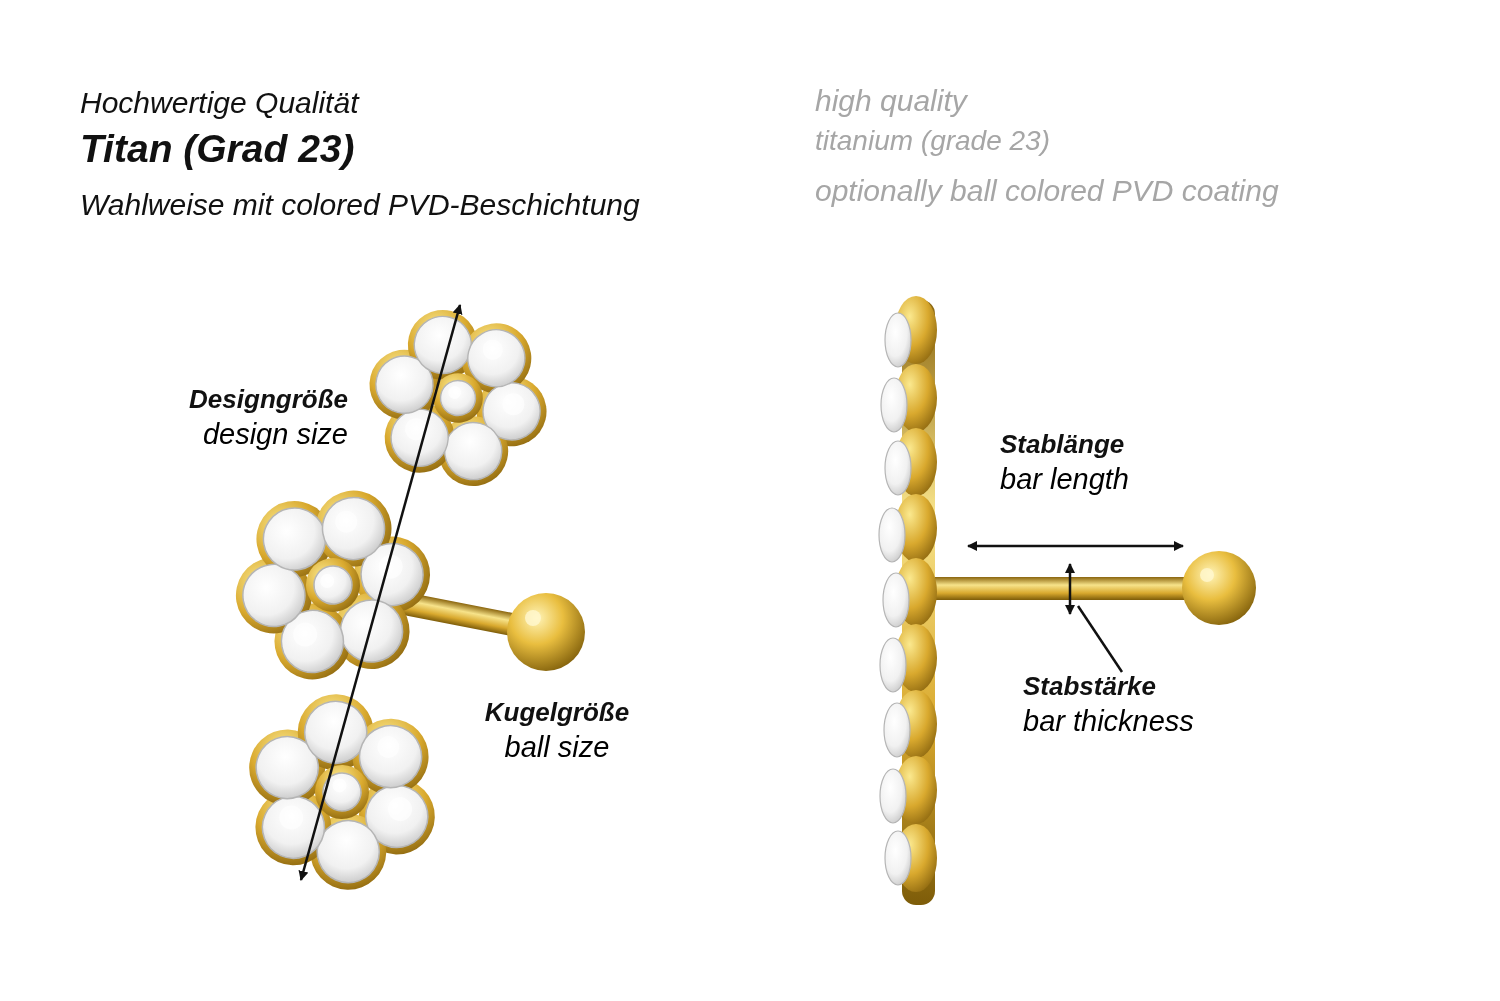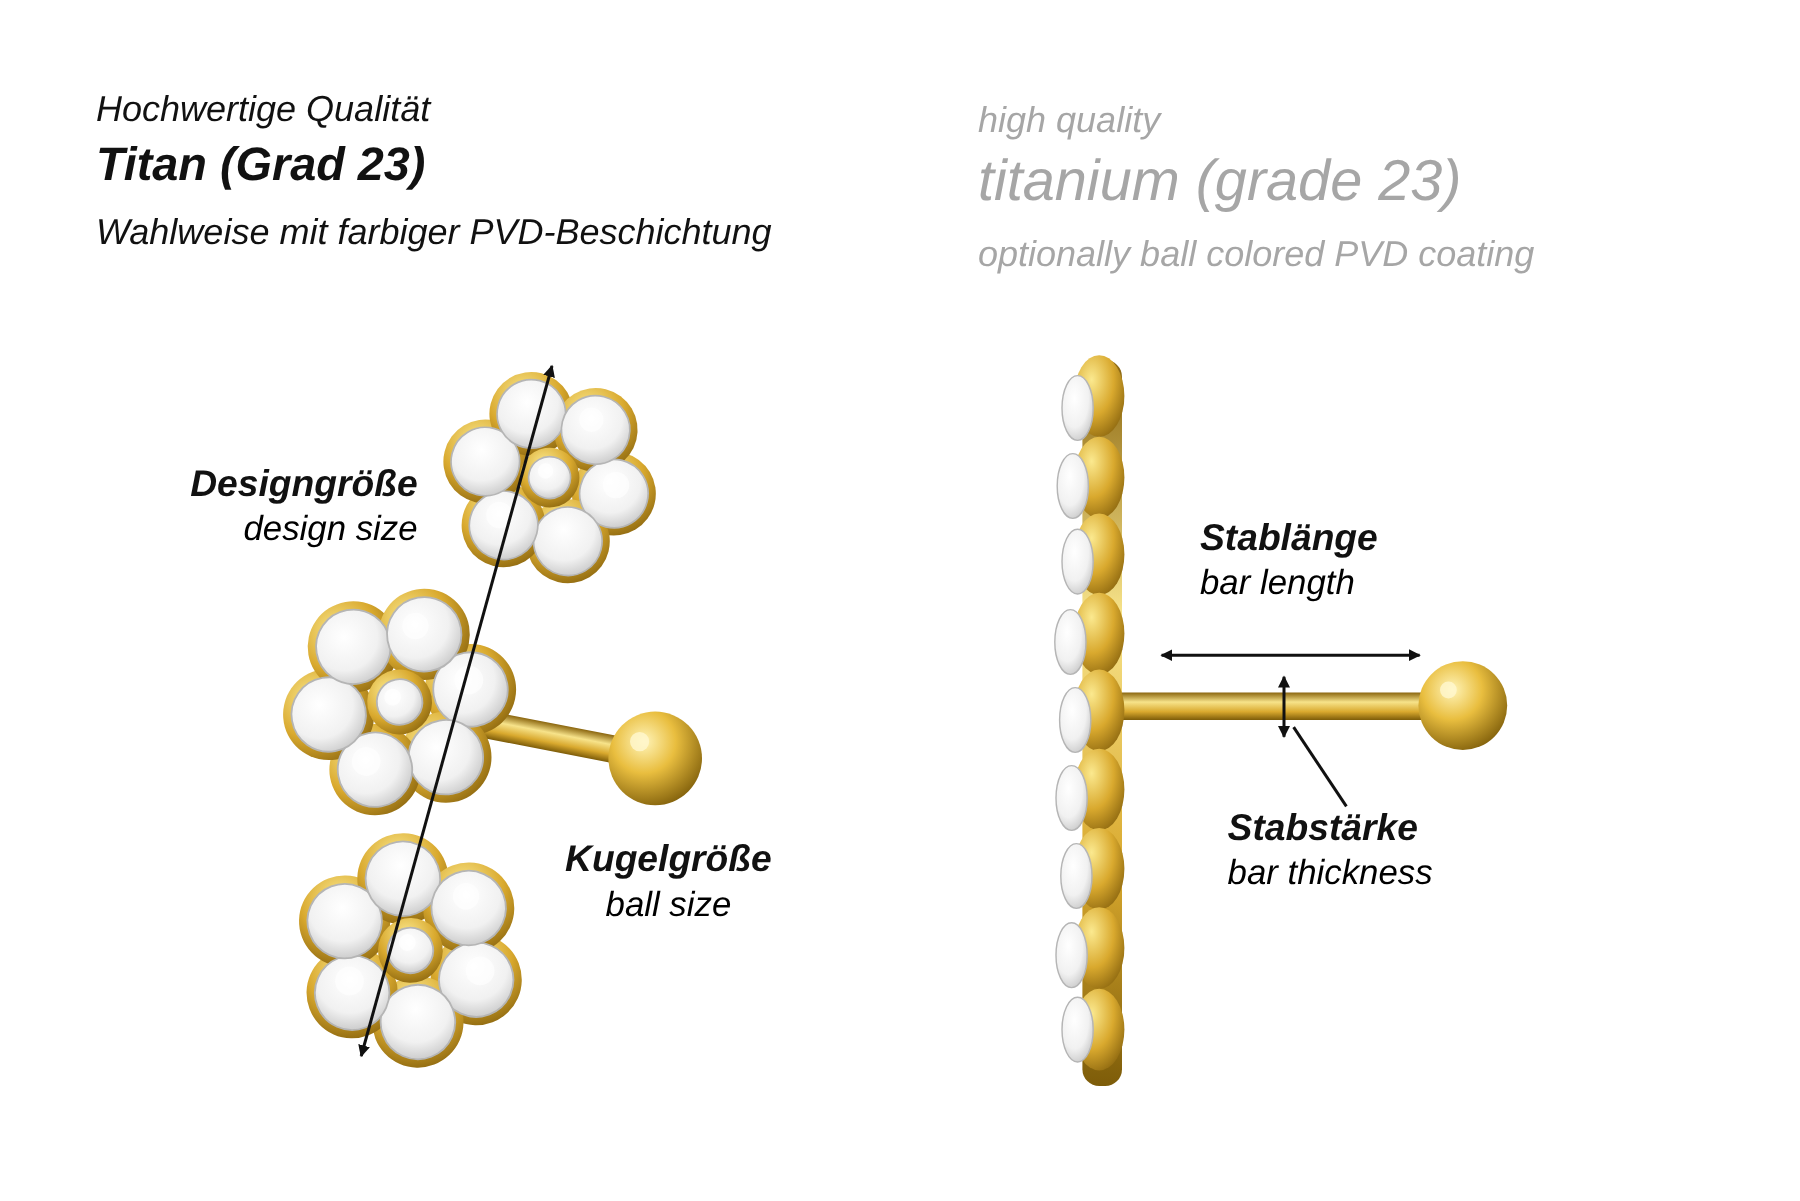--- a/index.html
+++ b/index.html
@@ -5,42 +5,42 @@
   html,body{margin:0;padding:0;background:#ffffff;}
   .canvas{
     position:relative;width:1500px;height:1001px;background:#ffffff;overflow:hidden;
     font-family:"Liberation Sans","DejaVu Sans",sans-serif;
   }
   
   .hdr{position:absolute;font-style:italic;line-height:1.1;}
   .hdr .l1{font-size:30px;margin-bottom:9px;}
   .hdr .l2{font-size:39px;font-weight:bold;margin-bottom:17px;}
   .hdr .l3{font-size:30px;}
-  .hdr-de{left:80px;top:75px;color:#111111;}
+  .hdr-de{left:80px;top:86px;color:#111111;}
   .hdr-en{left:815px;top:84px;color:#a6a6a6;}
-  .hdr-en .l2{font-weight:normal;font-size:48px;}
+  .hdr-en .l2{font-weight:normal;font-size:28px;}
   
   .lbl{position:absolute;font-style:italic;line-height:1.28;}
-  .lbl .de{font-size:31px;font-weight:bold;color:#111111;}
+  .lbl .de{font-size:26px;font-weight:bold;color:#111111;}
   .lbl .en{font-size:29px;color:#000000;}
   .lbl-design{left:90px;top:383px;width:258px;text-align:right;}
   .lbl-ball{left:452px;top:696px;width:210px;text-align:center;}
   .lbl-barlen{left:1000px;top:428px;width:260px;text-align:left;}
   .lbl-barthick{left:1023px;top:670px;width:260px;text-align:left;}
   svg{position:absolute;left:0;top:0;}
 </style>
 </head>
 <body>
 
 <div class="canvas">
 
   <div class="hdr hdr-de">
     <div class="l1">Hochwertige Qualität</div>
     <div class="l2">Titan (Grad 23)</div>
-    <div class="l3">Wahlweise mit farbiger PVD-Beschichtung</div>
+    <div class="l3">Wahlweise mit colored PVD-Beschichtung</div>
   </div>
   <div class="hdr hdr-en">
     <div class="l1">high quality</div>
     <div class="l2">titanium (grade 23)</div>
     <div class="l3">optionally ball colored PVD coating</div>
   </div>
 
   <svg width="1500" height="1001" viewBox="0 0 1500 1001">
     <defs>
       <radialGradient id="goldBase" cx="35%" cy="30%" r="80%">

